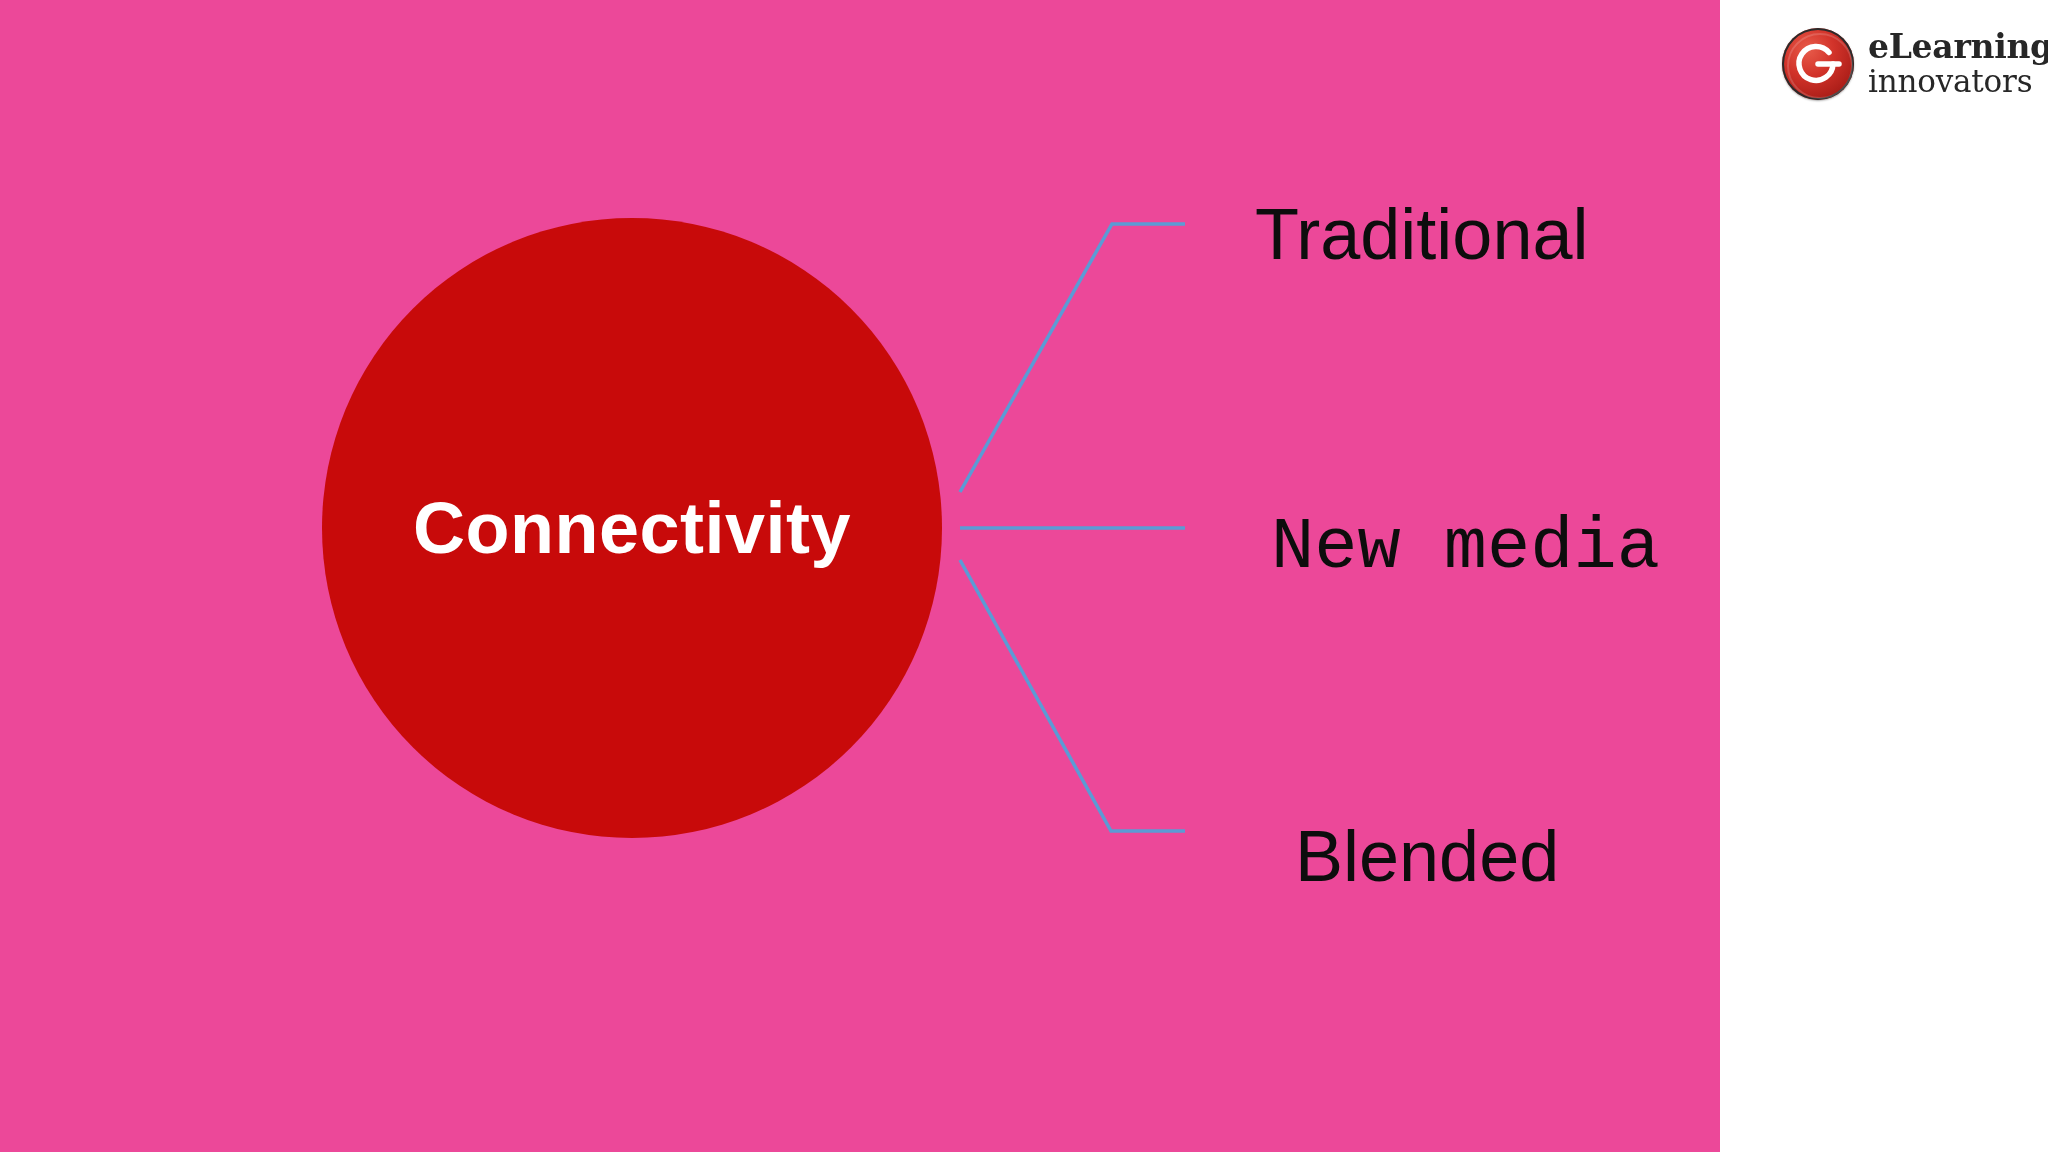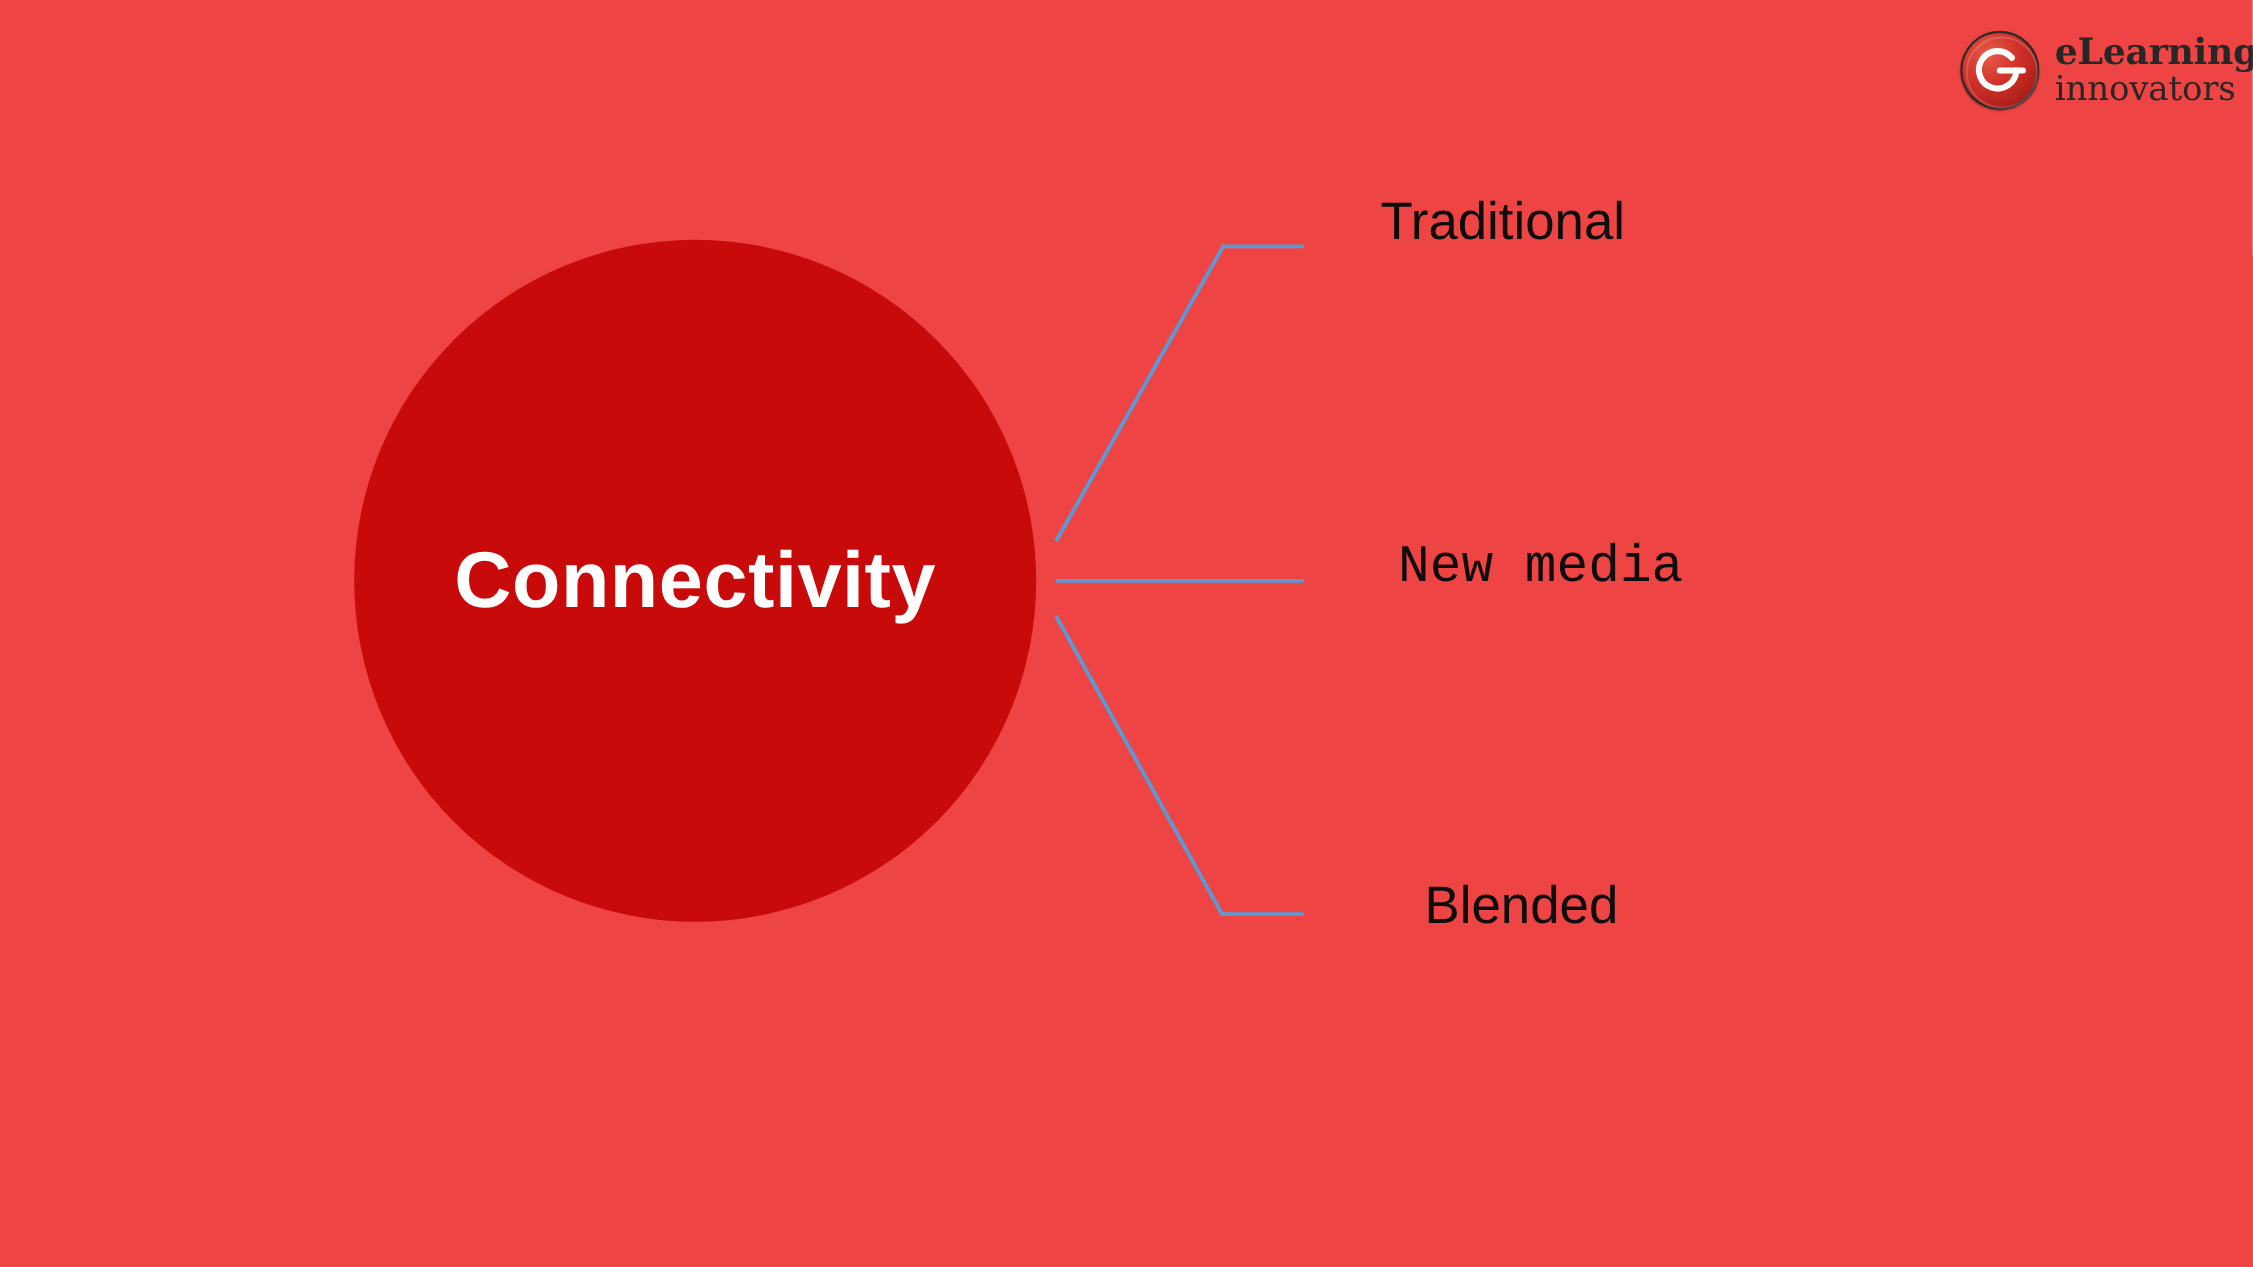--- a/index.html
+++ b/index.html
@@ -13,23 +13,23 @@
     height: 1152px;
     position: relative;
     overflow: hidden;
     font-family: "Liberation Sans", sans-serif;
     background: #ffffff;
   }
 
   #slide {
     position: absolute;
     left: 0; top: 0;
-    width: 2048px;
+    width: 1720px;
     height: 1152px;
-    background: #ef4444;
+    background: #ec4899;
   }
 
   
   #brand-logo {
     position: absolute;
     left: 1782px;
     top: 18px;
     width: 266px;
     height: 92px;
     display: flex;
@@ -114,24 +114,25 @@
     width: 2048px;
     height: 1152px;
     pointer-events: none;
   }
 
   
   .branch-label {
     position: absolute;
     color: #0d0d0d;
     font-family: "Liberation Sans", sans-serif;
-    font-size: 48px;
+    font-size: 72px;
     font-weight: 400;
     line-height: 1;
     white-space: nowrap;
+    margin-top: 20px;
   }
   #branch-label-0 { left: 1255px; top: 178px; }
   #branch-label-1 { left: 1271px; top: 492px; font-family: Liberation Mono, monospace; }
   #branch-label-2 { left: 1295px; top: 800px; }
 </style>
 </head>
 <body>
 
 <div id="slide">
 

